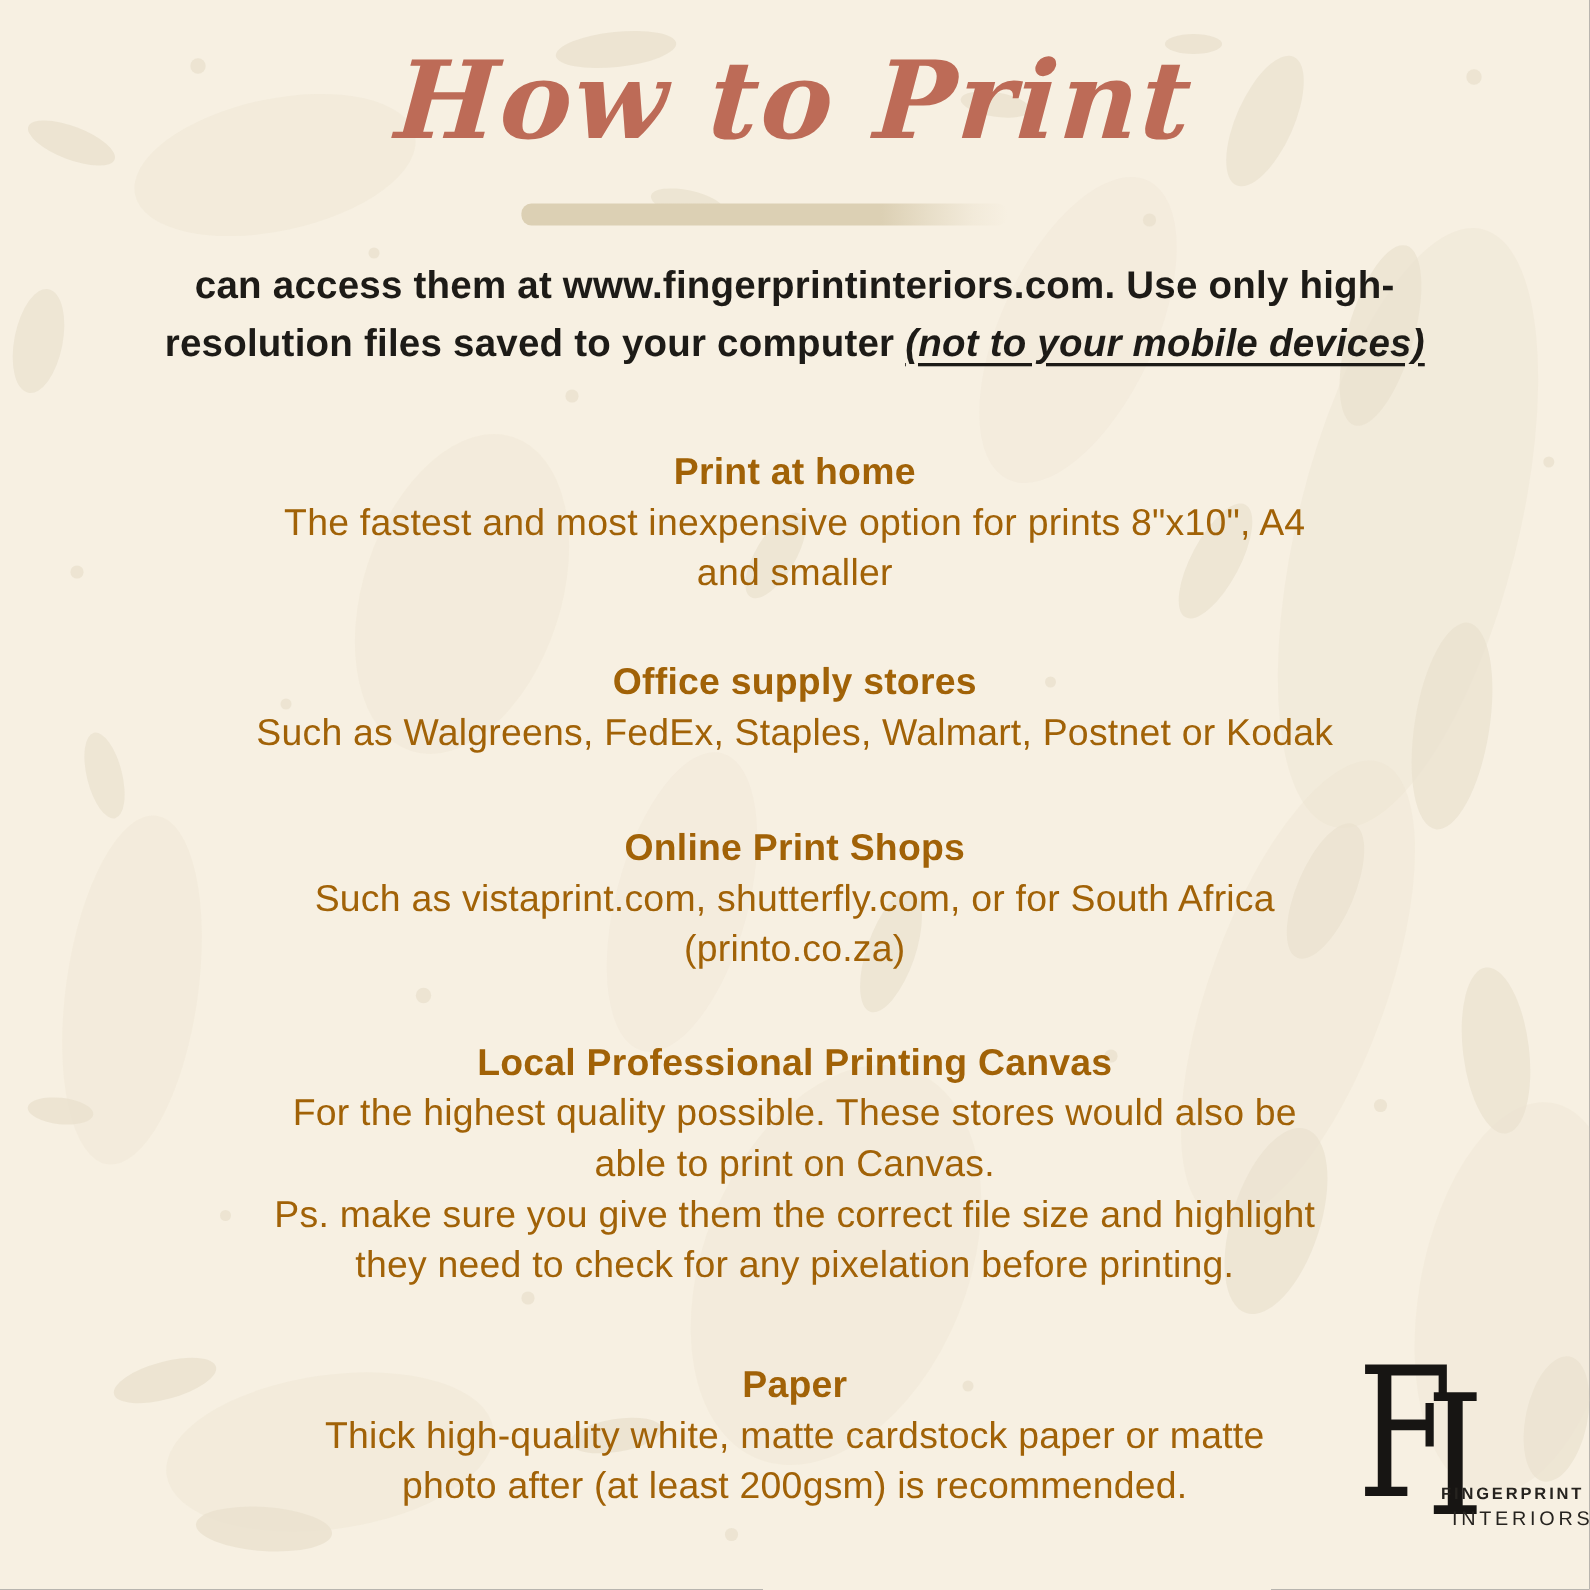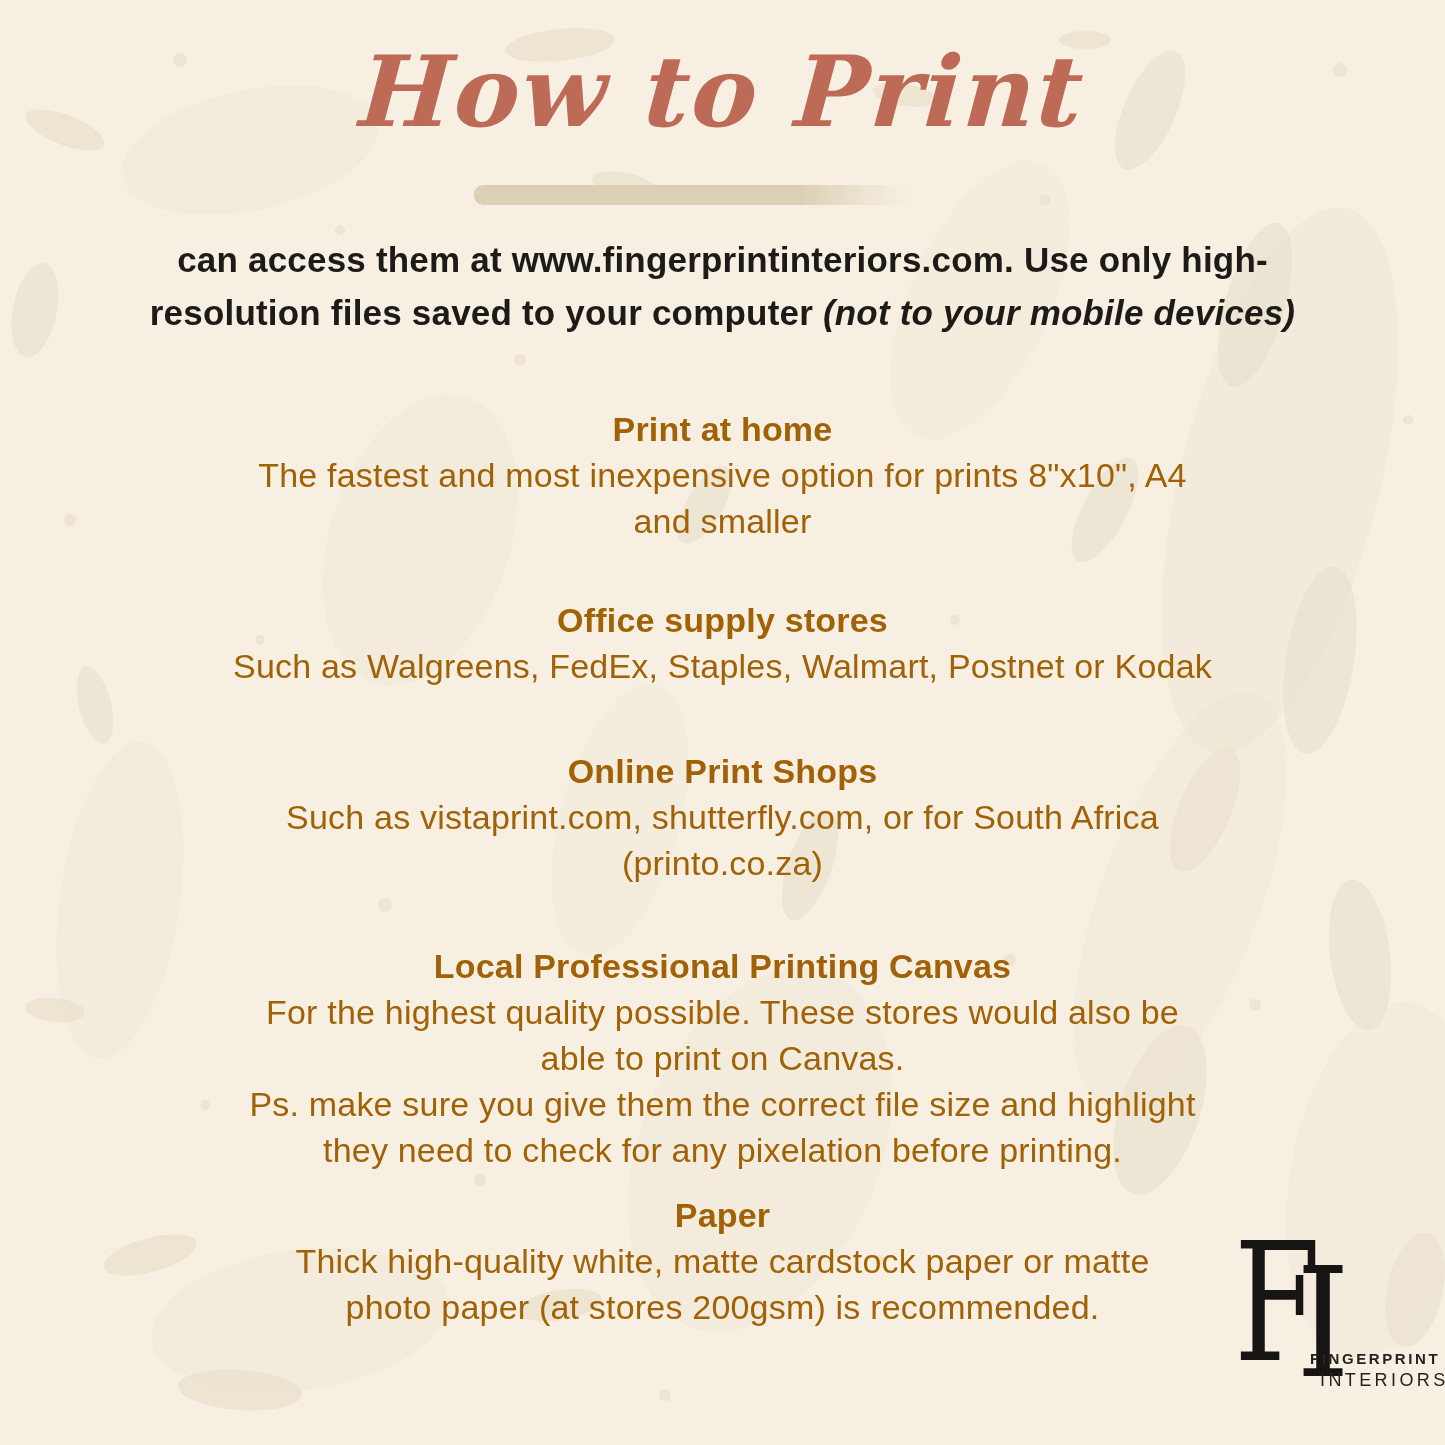--- a/index.html
+++ b/index.html
@@ -35,37 +35,38 @@
 
   .intro {
     position:absolute; top:233px; left:0; width:100%;
     text-align:center;
     color:#1D1B17;
     font-size:35px; font-weight:600; line-height:53px;
     letter-spacing:0.2px;
   }
   .intro .emphasis {
     font-style:italic; font-weight:800;
+    text-decoration:underline;
     text-underline-offset:6px;
     text-decoration-thickness:3px;
   }
 
   .section {
     position:absolute; left:0; width:100%;
     text-align:center;
     color:#a16207;
     font-size:34px; line-height:46px; font-weight:500;
     letter-spacing:0.2px;
   }
   .section .heading { font-weight:700; }
   .sec-1 { top:406px; }
   .sec-2 { top:597px; }
   .sec-3 { top:748px; }
   .sec-4 { top:943px; }
-  .sec-5 { top:1192px; }
+  .sec-5 { top:1236px; }
 
   .logo { position:absolute; left:1234px; top:1222px; width:211px; height:200px; color:#171513; }
   .logo .glyph-f {
     position:absolute; left:0; top:0;
     font-family:"DejaVu Serif", serif;
     font-size:164px; line-height:1; font-weight:400;
     transform:scaleX(0.76); transform-origin:left top;
   }
   .logo .glyph-i {
     position:absolute; left:62px; top:26px;
@@ -171,21 +172,21 @@
     <div class="heading">Local Professional Printing Canvas</div>
     <div>For the highest quality possible. These stores would also be</div>
     <div>able to print on Canvas.</div>
     <div>Ps. make sure you give them the correct file size and highlight</div>
     <div>they need to check for any pixelation before printing.</div>
   </div>
 
   <div class="section sec-5">
     <div class="heading">Paper</div>
     <div>Thick high-quality white, matte cardstock paper or matte</div>
-    <div>photo paper (at stores 200gsm) is recommended.</div>
+    <div>photo after (at least 200gsm) is recommended.</div>
   </div>
 
   <div class="logo">
     <span class="glyph-f">F</span>
     <span class="glyph-i">I</span>
     <div class="wordmark">
       <div class="word-1">FINGERPRINT</div>
       <div class="word-2">INTERIORS</div>
     </div>
   </div>

